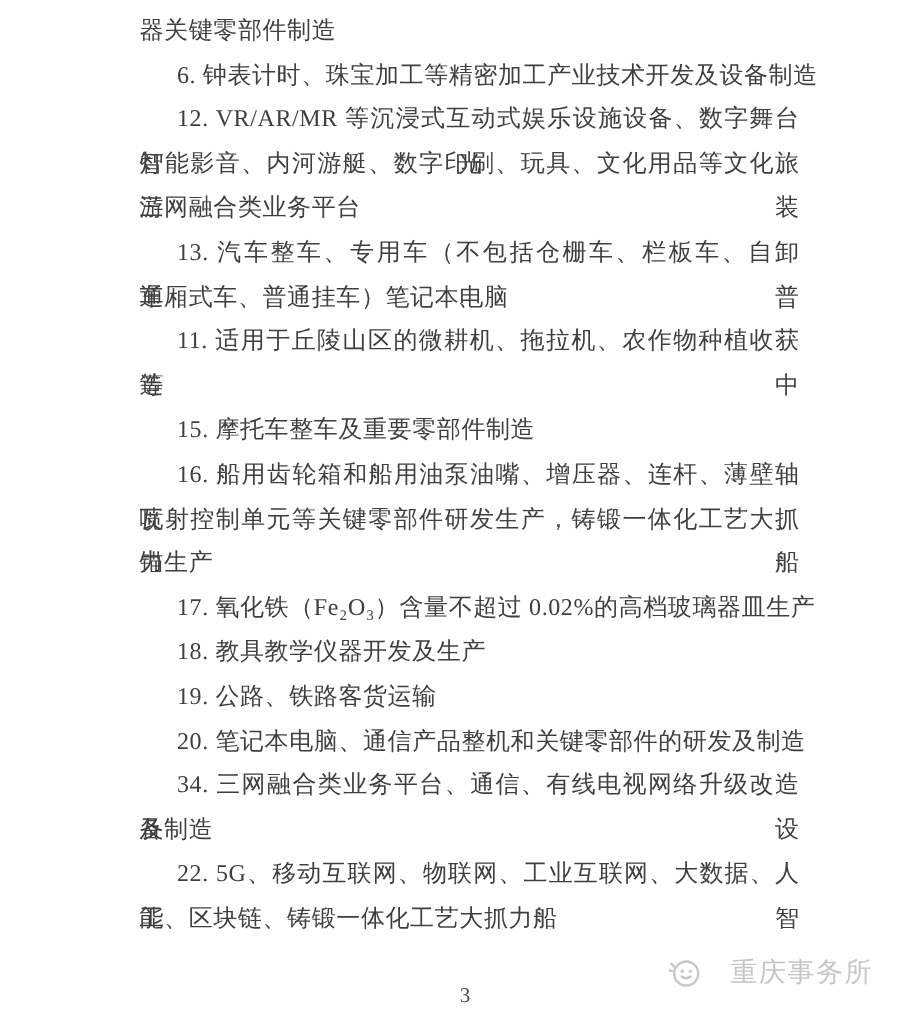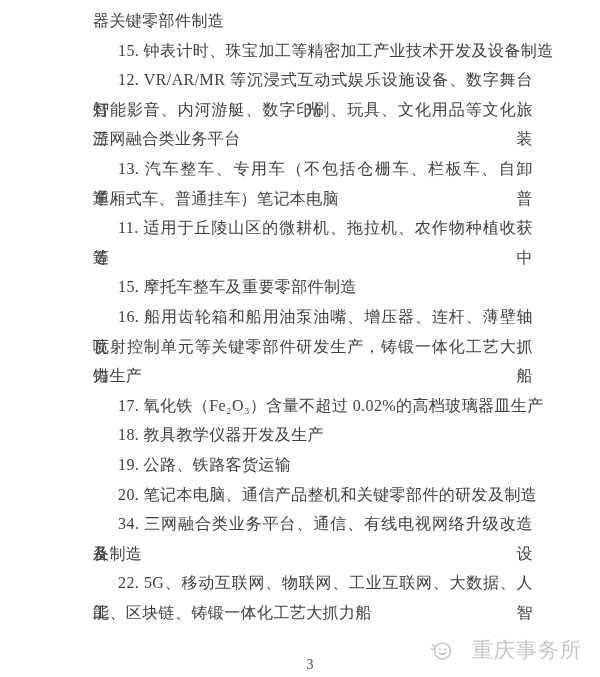--- a/index.html
+++ b/index.html
@@ -46,21 +46,21 @@
   }
   .watermark {
     position: absolute;
     top: 636px;
     right: 28px;
     display: flex;
     align-items: center;
     gap: 19px;
     color: #c6c6c6;
     font-family: "Liberation Sans", "DejaVu Sans", sans-serif;
-    font-size: 21px;
+    font-size: 18px;
     font-weight: 500;
     letter-spacing: 1px;
   }
   .watermark svg {
     display: block;
   }
   .page-num {
     position: absolute;
     top: 654px;
     left: 0;
@@ -71,21 +71,21 @@
     color: #4a4a4a;
   }
 </style>
 </head>
 <body>
 
 <div class="page">
 
   <div class="doc-lines">
       <div class="line">器关键零部件制造</div>
-      <div class="line indent">15. 钟表计时、珠宝加工等精密加工产业技术开发及设备制造</div>
+      <div class="line indent">6. 钟表计时、珠宝加工等精密加工产业技术开发及设备制造</div>
       <div class="line indent justify">12. VR/AR/MR 等沉浸式互动式娱乐设施设备、数字舞台灯光、</div>
       <div class="line justify">智能影音、内河游艇、数字印刷、玩具、文化用品等文化旅游装</div>
       <div class="line">三网融合类业务平台</div>
       <div class="line indent justify">13. 汽车整车、专用车（不包括仓栅车、栏板车、自卸车、普</div>
       <div class="line">通厢式车、普通挂车）笔记本电脑</div>
       <div class="line indent justify">11. 适用于丘陵山区的微耕机、拖拉机、农作物种植收获等中</div>
       <div class="line">造</div>
       <div class="line indent">15. 摩托车整车及重要零部件制造</div>
       <div class="line indent justify">16. 船用齿轮箱和船用油泵油嘴、增压器、连杆、薄壁轴瓦、</div>
       <div class="line justify">喷射控制单元等关键零部件研发生产，铸锻一体化工艺大抓力船</div>

